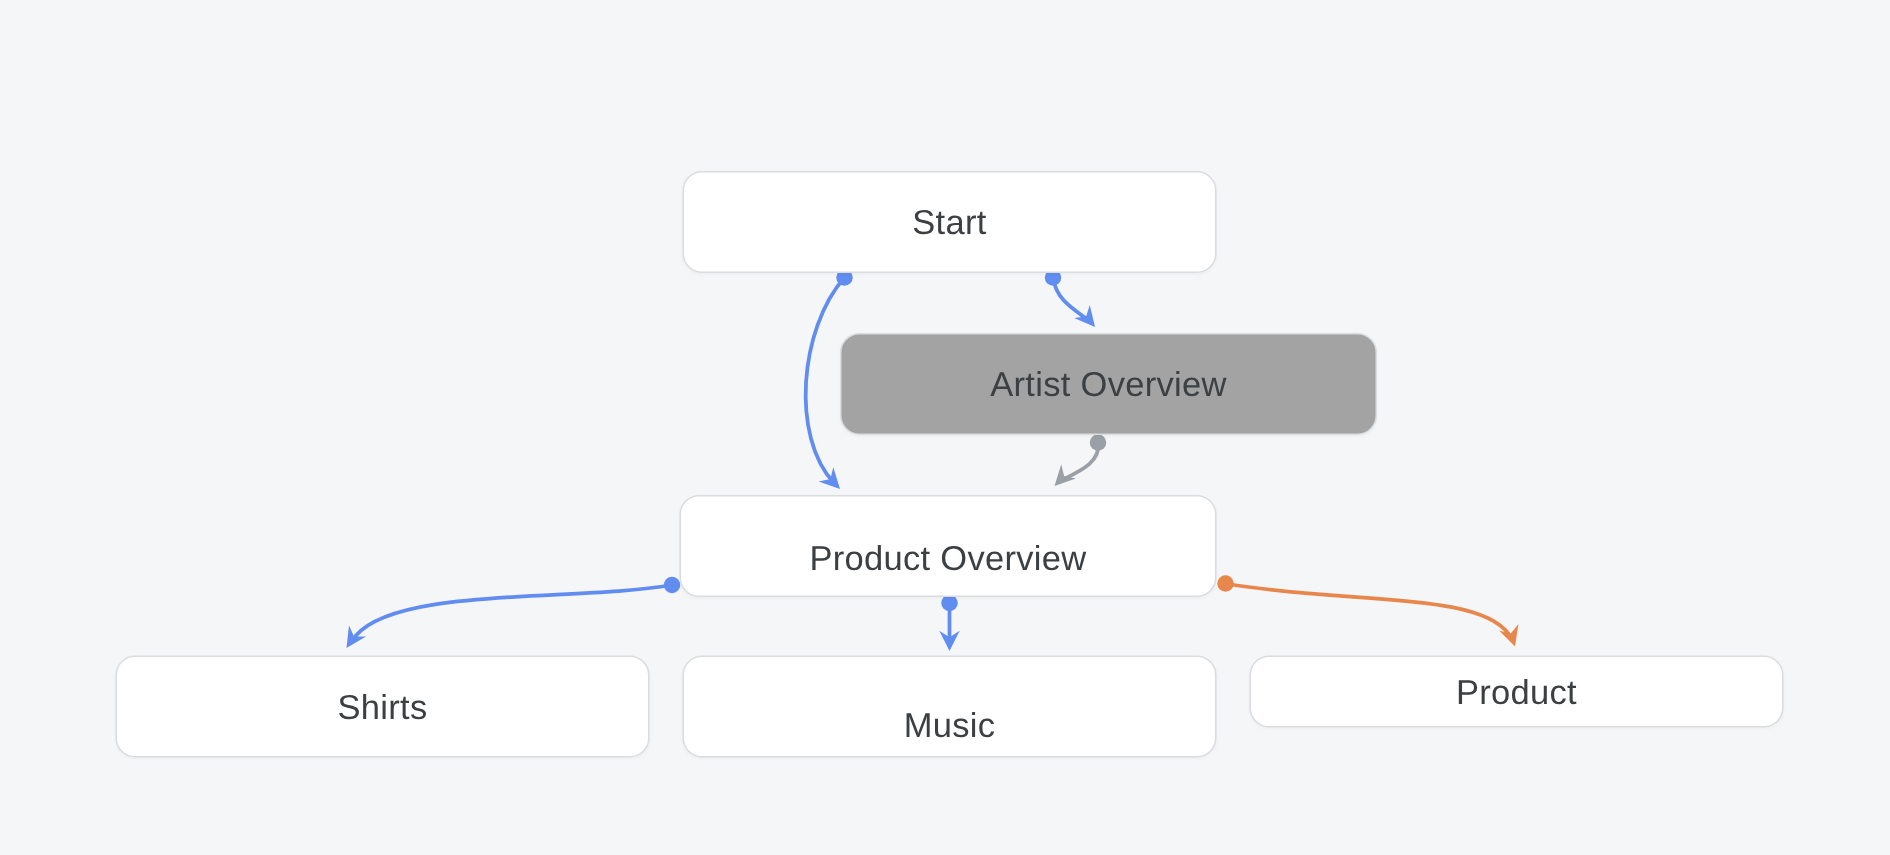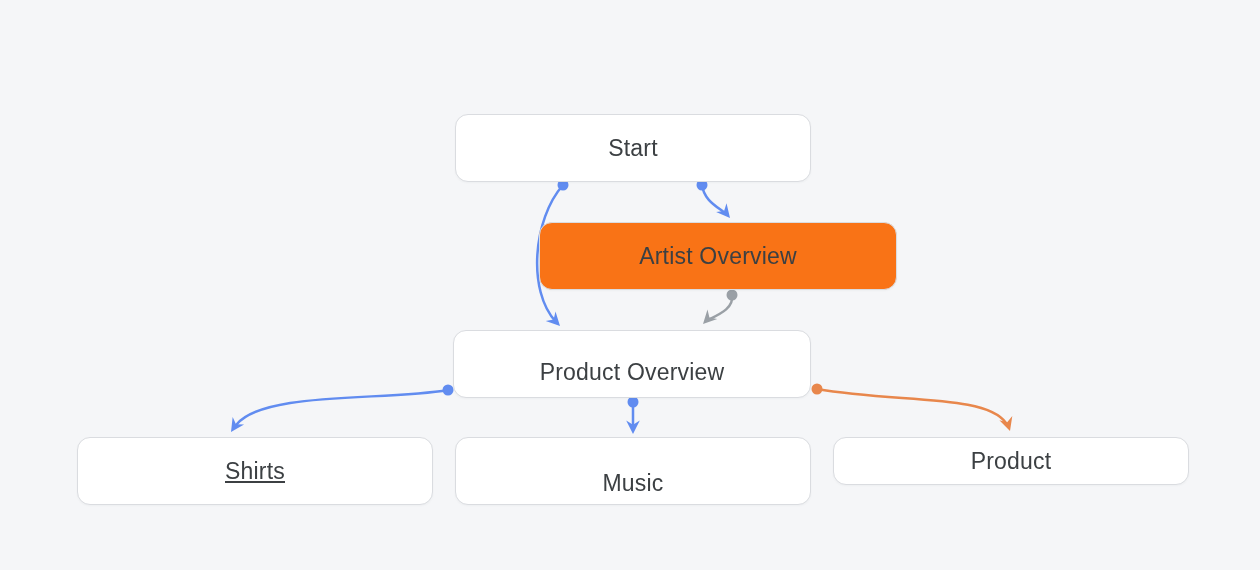--- a/index.html
+++ b/index.html
@@ -78,28 +78,28 @@
       <g>
         <path d="M817,389 C897,403 986,394 1006,423" class="edge-line" stroke="#E8874C"></path>
         <circle cx="817" cy="389" r="5.5" fill="#E8874C"></circle>
         <path d="M0,0 L-6.8,-13.5 L0,-9.2 L6.8,-13.5 Z" fill="#E8874C" transform="translate(1010,431) rotate(-18)"></path>
       </g>
     </svg>
   <div id="nodes">
       <div class="node" style="left: 455px; top: 114px; width: 356px; height: 68px; background: rgb(255, 255, 255); border-color: rgb(218, 220, 224);">
         <span class="node-label" style="color: rgb(60, 64, 67);">Start</span>
       </div>
-      <div class="node" style="left: 539px; top: 222px; width: 358px; height: 68px; background: #f97316; border-color: rgb(218, 220, 224);">
+      <div class="node" style="left: 560px; top: 222px; width: 358px; height: 68px; background: #a3a3a3; border-color: rgb(218, 220, 224);">
         <span class="node-label" style="color: rgb(60, 64, 67);">Artist Overview</span>
       </div>
       <div class="node" style="left: 453px; top: 330px; width: 358px; height: 68px; background: rgb(255, 255, 255); border-color: rgb(218, 220, 224);">
         <span class="node-label" style="color: rgb(60, 64, 67); margin-top: 16px;">Product Overview</span>
       </div>
       <div class="node" style="left: 77px; top: 437px; width: 356px; height: 68px; background: rgb(255, 255, 255); border-color: rgb(218, 220, 224);">
-        <span class="node-label" style="color: rgb(60, 64, 67); text-decoration: underline;">Shirts</span>
+        <span class="node-label" style="color: rgb(60, 64, 67);">Shirts</span>
       </div>
       <div class="node" style="left: 455px; top: 437px; width: 356px; height: 68px; background: rgb(255, 255, 255); border-color: rgb(218, 220, 224);">
         <span class="node-label" style="color: rgb(60, 64, 67); margin-top: 24px;">Music</span>
       </div>
       <div class="node" style="left: 833px; top: 437px; width: 356px; height: 48px; background: rgb(255, 255, 255); border-color: rgb(218, 220, 224);">
         <span class="node-label" style="color: rgb(60, 64, 67);">Product</span>
       </div>
     </div>
 </div>
 

